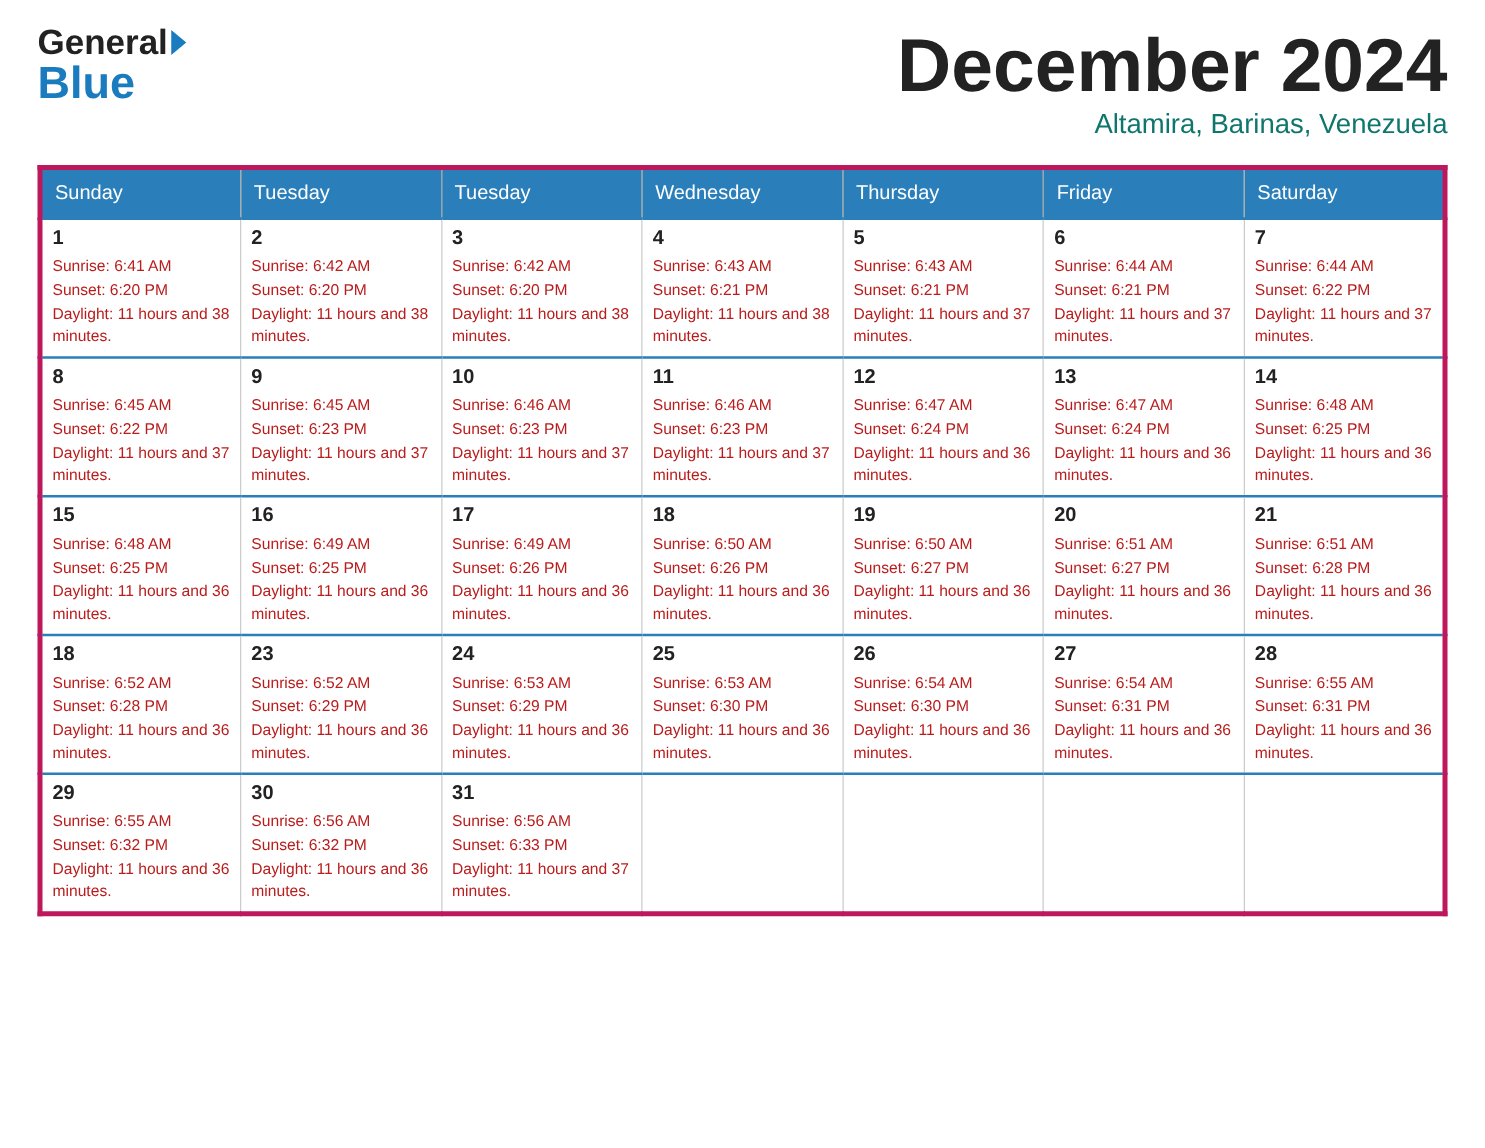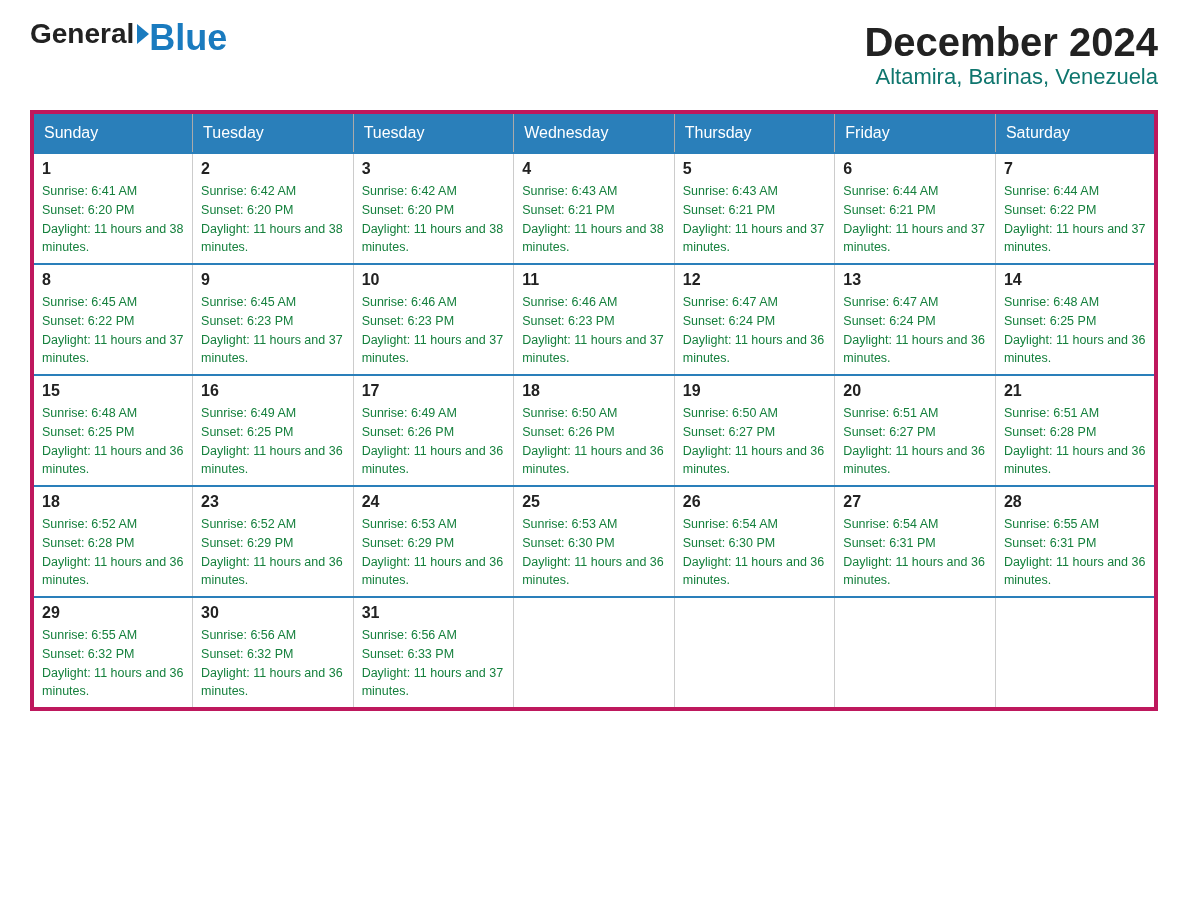--- a/index.html
+++ b/index.html
@@ -12,21 +12,21 @@
       padding: 20px 30px;
     }
     .header {
       display: flex;
       justify-content: space-between;
       align-items: flex-start;
       margin-bottom: 20px;
     }
     .logo {
       display: flex;
-      flex-direction: row;
+      flex-direction: column;
       align-items: flex-start;
     }
     .logo-general {
       font-size: 28px;
       font-weight: bold;
       color: #222;
       line-height: 1;
     }
     .logo-blue {
       font-size: 36px;
@@ -45,21 +45,21 @@
       vertical-align: middle;
     }
     .logo-row {
       display: flex;
       align-items: center;
     }
     .title-block {
       text-align: right;
     }
     .title-block h1 {
-      font-size: 40px;
+      font-size: 60px;
       font-weight: bold;
       color: #222;
       line-height: 1.1;
     }
     .title-block h2 {
       font-size: 22px;
       font-weight: normal;
       color: #0f766e;
     }
     .calendar {
@@ -84,21 +84,21 @@
       min-height: 100px;
     }
     .day-number {
       font-size: 16px;
       font-weight: bold;
       color: #222;
       margin-bottom: 4px;
     }
     .day-info {
       font-size: 12.5px;
-      color: #15803d;
+      color: #b91c1c;
       line-height: 1.5;
     }
     .calendar tr td:first-child {
       border-left: 2px solid #2a7fba;
     }
     .week-row td {
       border-top: 2px solid #2a7fba;
     }
     .empty-cell {
       background: #fff;

